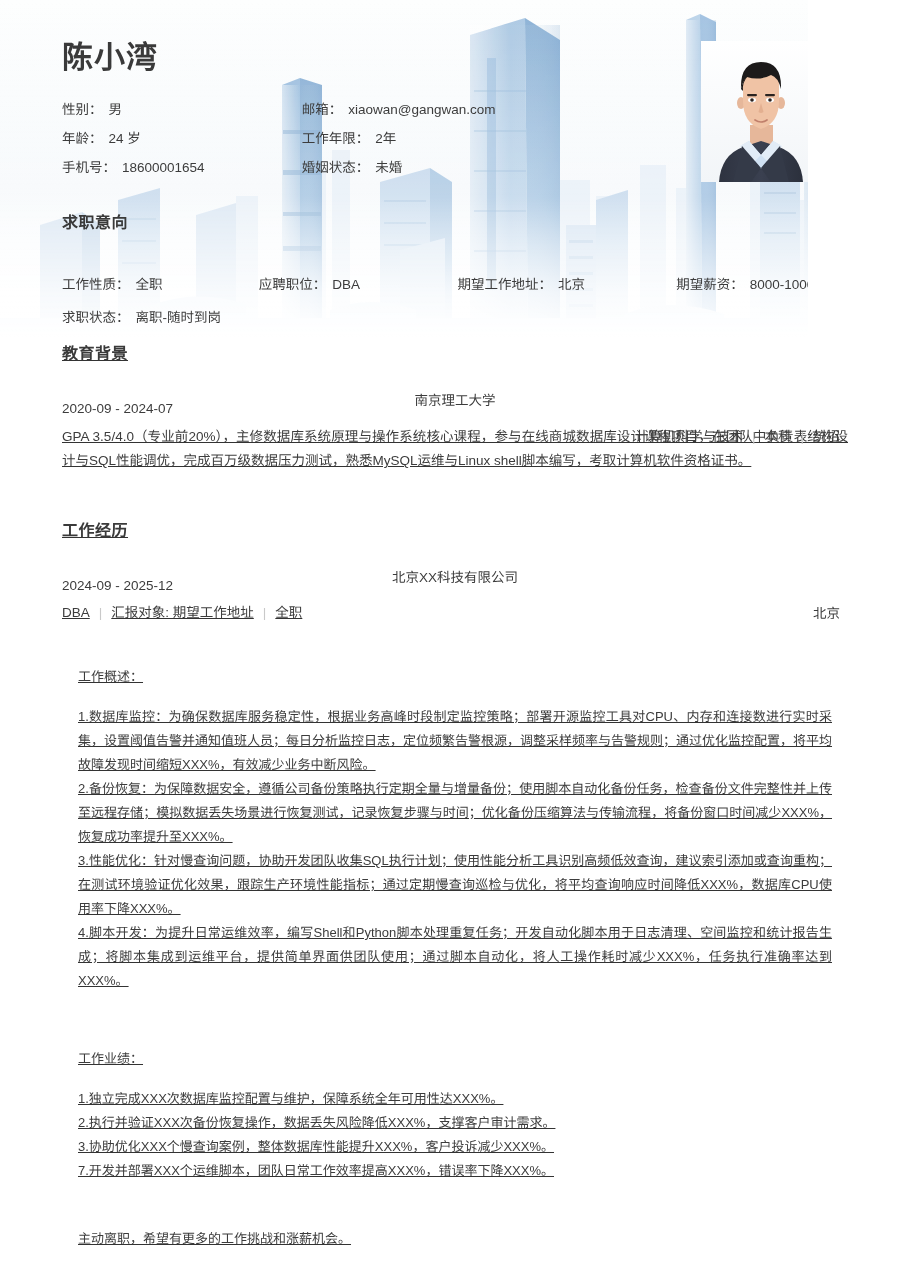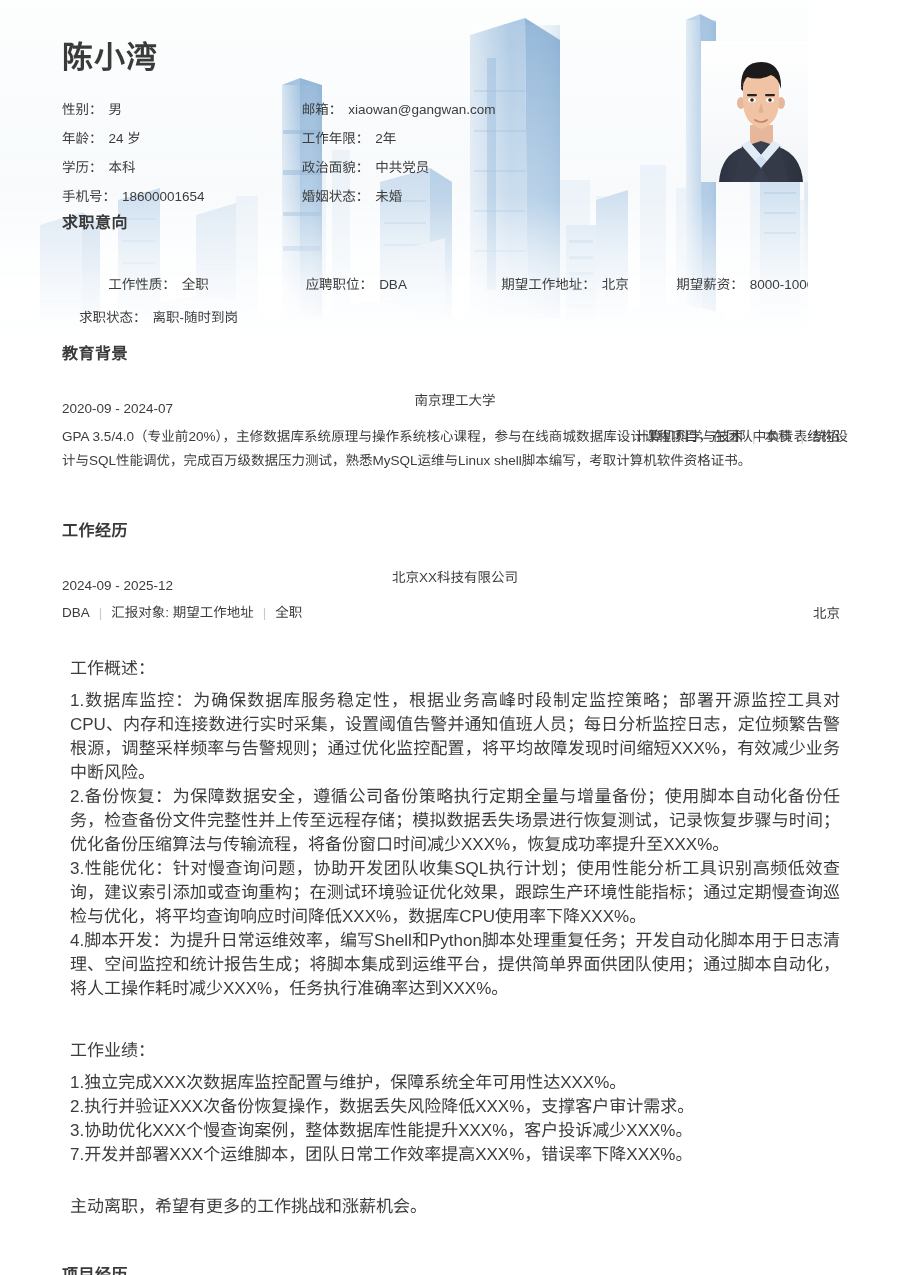--- a/index.html
+++ b/index.html
@@ -100,33 +100,33 @@
     top: 268px;
     width: 790px;
   }
   .intent-line {
     height: 33px;
     line-height: 33px;
     font-size: 13.5px;
     white-space: nowrap;
     color: #3c3c3c;
   }
-  .it-col { display: inline-block; vertical-align: top; text-align: center; }
+  .it-col { display: inline-block; vertical-align: top; }
   .it-c1 { width: 193px; }
   .it-c2 { width: 195px; }
   .it-c3 { width: 215px; }
 
   
   .body-wrap {
     position: relative;
     padding: 0 52px 0 62px;
     box-sizing: border-box;
     width: 900px;
   }
-  .section { margin-bottom: 0; }
+  .section { margin-bottom: 0; text-decoration: underline; }
   .sec-head { margin: 0 0 26px 0; }
 
   .meta-row {
     position: relative;
     font-size: 13.5px;
     color: #3c3c3c;
     height: 22px;
     line-height: 22px;
     margin-bottom: 13px;
     white-space: nowrap;
@@ -143,26 +143,26 @@
   }
 
   .para {
     font-size: 13.5px;
     line-height: 24px;
     color: #3c3c3c;
     margin: 0 0 10px 0;
     text-align: justify;
   }
   .blocklines {
-    font-size: 17px;
+    font-size: 13px;
     line-height: 24px;
     color: #3c3c3c;
     white-space: pre-wrap;
     text-align: justify;
-    margin: 8px;
+    margin: 16px;
   }
   .gap-sm { height: 12px; }
   .gap-md { height: 22px; }
   .gap-lg { height: 34px; }
 </style>
 </head>
 <body>
 
 <div class="header">
 
@@ -377,28 +377,20 @@
       <div class="info-row">
         <span class="info-cell c1">
           <span class="info-lbl">年龄：</span><span class="info-val">24 岁</span>
         </span>
         <span class="info-cell">
           <span class="info-lbl">工作年限：</span><span class="info-val">2年</span>
         </span>
       </div>
       <div class="info-row">
         <span class="info-cell c1">
-          <span class="info-lbl">学历：</span><span class="info-val">本科</span>
-        </span>
-        <span class="info-cell">
-          <span class="info-lbl">政治面貌：</span><span class="info-val">中共党员</span>
-        </span>
-      </div>
-      <div class="info-row">
-        <span class="info-cell c1">
           <span class="info-lbl">手机号：</span><span class="info-val">18600001654</span>
         </span>
         <span class="info-cell">
           <span class="info-lbl">婚姻状态：</span><span class="info-val">未婚</span>
         </span>
       </div>
     </div>
 
     <div class="sec-title intent-title">求职意向</div>
 

